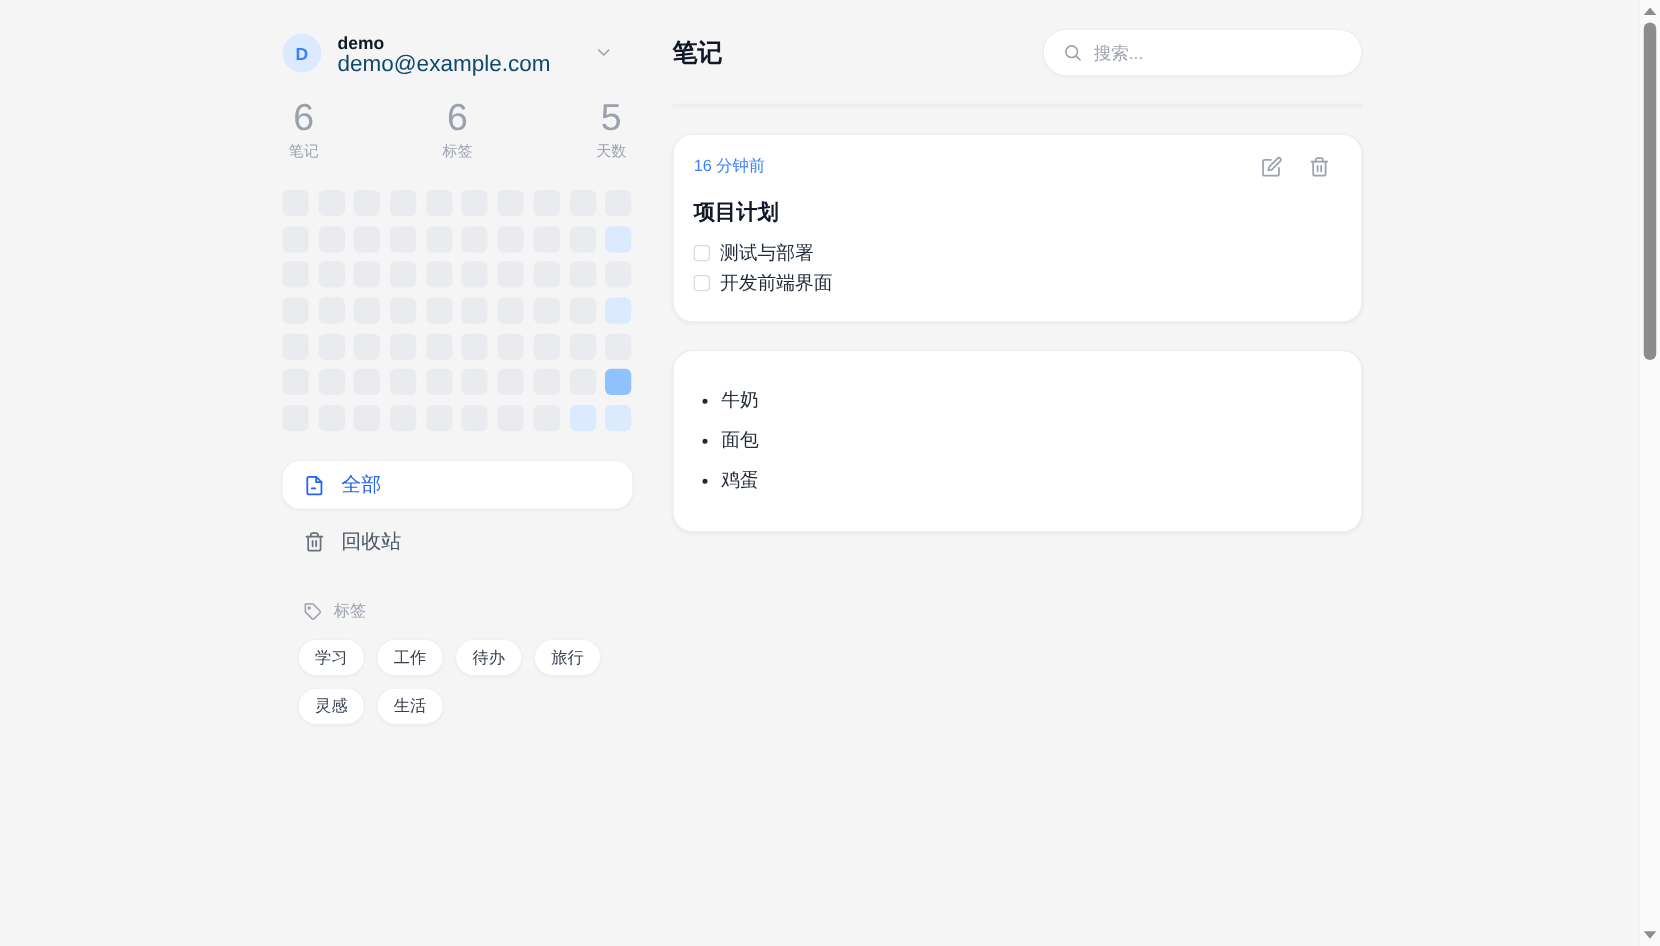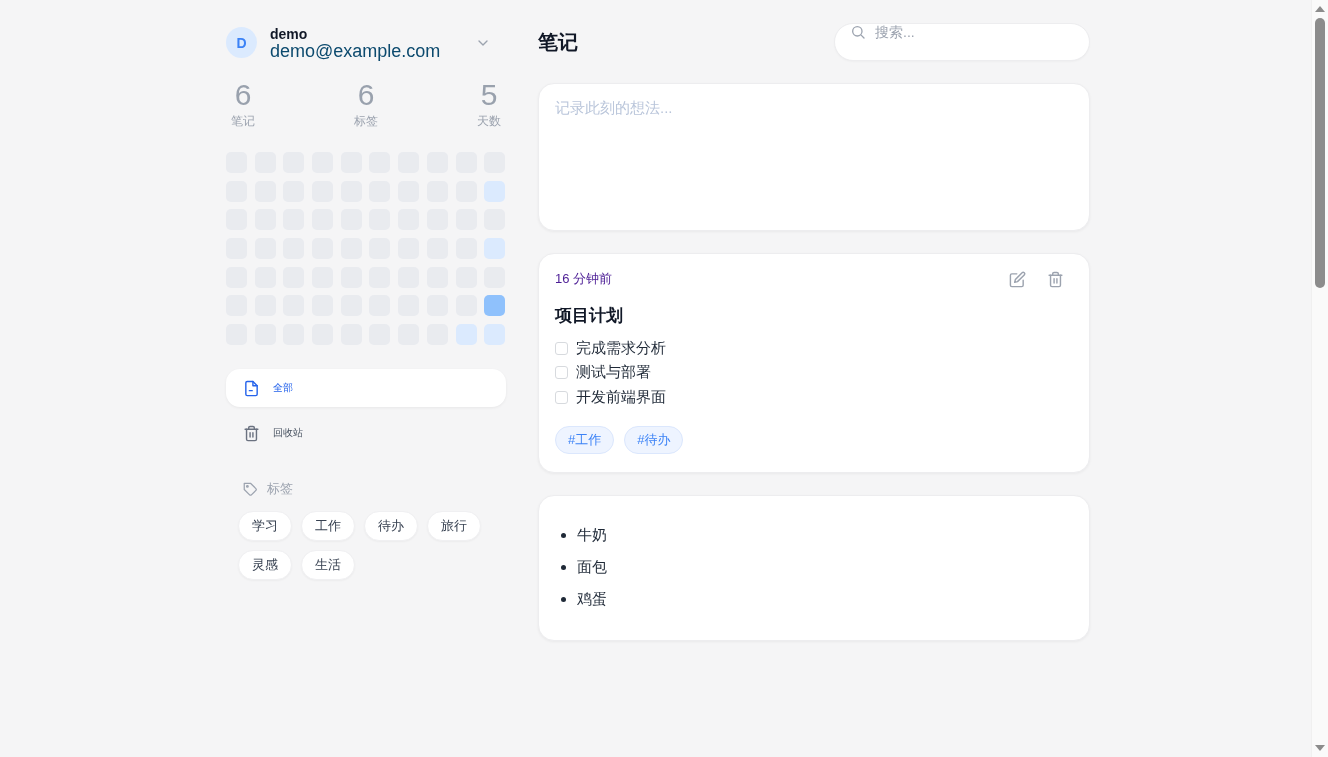--- a/index.html
+++ b/index.html
@@ -35,21 +35,21 @@
     display: grid;
     grid-template-columns: repeat(10, 21px);
     grid-auto-rows: 21px;
     gap: 7.7px;
   }
   .hm-cell { border-radius: 5px; }
 
   .nav { margin-top: 24px; }
   .nav-item {
     height: 38px; display: flex; align-items: center; gap: 13px;
-    padding: 0 17px; border-radius: 14px; font-size: 10px;
+    padding: 0 17px; border-radius: 14px; font-size: 16px;
     color: #4b5563; cursor: pointer;
   }
   .nav-item .nav-icon { display: flex; color: #6b7280; }
   .nav-item.active {
     background: #ffffff; color: #2563eb;
     box-shadow: 0 1px 3px rgba(0,0,0,0.06);
   }
   .nav-item.active .nav-icon { color: #2563eb; }
   .nav-item + .nav-item { margin-top: 7px; }
 
@@ -64,21 +64,21 @@
     box-shadow: 0 1px 2px rgba(0,0,0,0.04); cursor: pointer;
   }
 
   
   .main { width: 552px; margin-left: 32px; padding-top: 23px; }
   .main-header { display: flex; justify-content: space-between; align-items: center; height: 38px; }
   .page-title { font-size: 20px; font-weight: bold; color: #111827; }
   .search {
     width: 256px; height: 38px; background: #fff;
     border: 1px solid #ededef; border-radius: 9999px;
-    display: flex; align-items: flex-start; padding: 0 15px; gap: 9px;
+    display: flex; align-items: center; padding: 0 15px; gap: 9px;
     box-shadow: 0 1px 2px rgba(0,0,0,0.03);
   }
   .search-icon { color: #9ca3af; display: flex; }
   .search input {
     border: none; outline: none; background: transparent;
     font-size: 14px; width: 100%; color: #374151;
     font-family: "Liberation Sans", "DejaVu Sans", sans-serif;
   }
   .search input::placeholder { color: #9ca3af; }
 
@@ -103,21 +103,21 @@
   }
   .save-btn {
     margin-left: auto; background: #9db1f3; color: #ffffff;
     font-size: 14px; font-weight: bold; border: none; cursor: pointer;
     padding: 10px 25px; border-radius: 9999px;
     font-family: "Liberation Sans", "DejaVu Sans", sans-serif;
   }
 
   .note { padding: 16px 16px 18px 16px; }
   .note-header { display: flex; justify-content: space-between; align-items: center; }
-  .timestamp { font-size: 13px; color: #4c1d95; }
+  .timestamp { font-size: 13px; color: #3b82f6; }
   .note-actions { display: flex; gap: 21px; padding-right: 9px; }
   .icon-btn { background: none; border: none; color: #9ca3af; cursor: pointer; display: flex; padding: 0; }
   .note-title { font-size: 17px; font-weight: bold; color: #111827; margin: 16px 0 9px; }
   .check-item { display: flex; align-items: center; gap: 8px; font-size: 15px; color: #1f2937; height: 24.5px; }
   .checkbox {
     width: 13px; height: 13px; flex-shrink: 0;
     border: 1.5px solid #d7dade; border-radius: 3px; background: #fff; cursor: pointer;
   }
   .note-paragraph { font-size: 15px; color: #1f2937; margin-top: 6px; line-height: 26px; }
   .chips { display: flex; gap: 10px; margin-top: 16px; }
@@ -304,23 +304,20 @@
           <svg width="16" height="16" viewBox="0 0 24 24" fill="none" stroke="currentColor" stroke-width="2" stroke-linecap="round" stroke-linejoin="round">
               <circle cx="11" cy="11" r="7"></circle>
               <path d="M21 21l-4.3-4.3"></path>
             </svg>
         </span>
         <input type="text" placeholder="搜索..." style="">
       </div>
     </div>
 
     <section class="card">
-      <div class="composer-body">
-        <textarea placeholder="记录此刻的想法..." style=""></textarea>
-      </div>
     </section>
 
     <article class="card note">
       <div class="note-header">
         <span class="timestamp">16 分钟前</span>
         <span class="note-actions">
           <button class="icon-btn">
             <span style="display:flex">
               <svg width="17" height="17" viewBox="0 0 24 24" fill="none" stroke="currentColor" stroke-width="2" stroke-linecap="round" stroke-linejoin="round">
                   <path d="M11 4H4a2 2 0 0 0-2 2v14a2 2 0 0 0 2 2h14a2 2 0 0 0 2-2v-7"></path>
@@ -338,35 +335,27 @@
                   <line x1="14" y1="11" x2="14" y2="17"></line>
                 </svg>
             </span>
           </button>
         </span>
       </div>
       <h2 class="note-title">项目计划</h2>
       <div id="checklist-0">
           <div class="check-item">
             <span class="checkbox"></span>
-            <span>完成需求分析</span>
-          </div>
-          <div class="check-item">
-            <span class="checkbox"></span>
             <span>测试与部署</span>
           </div>
           <div class="check-item">
             <span class="checkbox"></span>
             <span>开发前端界面</span>
           </div>
         </div>
-      <div class="chips" id="chips-0">
-          <span class="chip">#工作</span>
-          <span class="chip">#待办</span>
-        </div>
     </article>
 
     <article class="card note">
       <ul class="note-bullets" id="bullets-1">
           <li>牛奶</li>
           <li>面包</li>
           <li>鸡蛋</li>
         </ul>
     </article>
 

